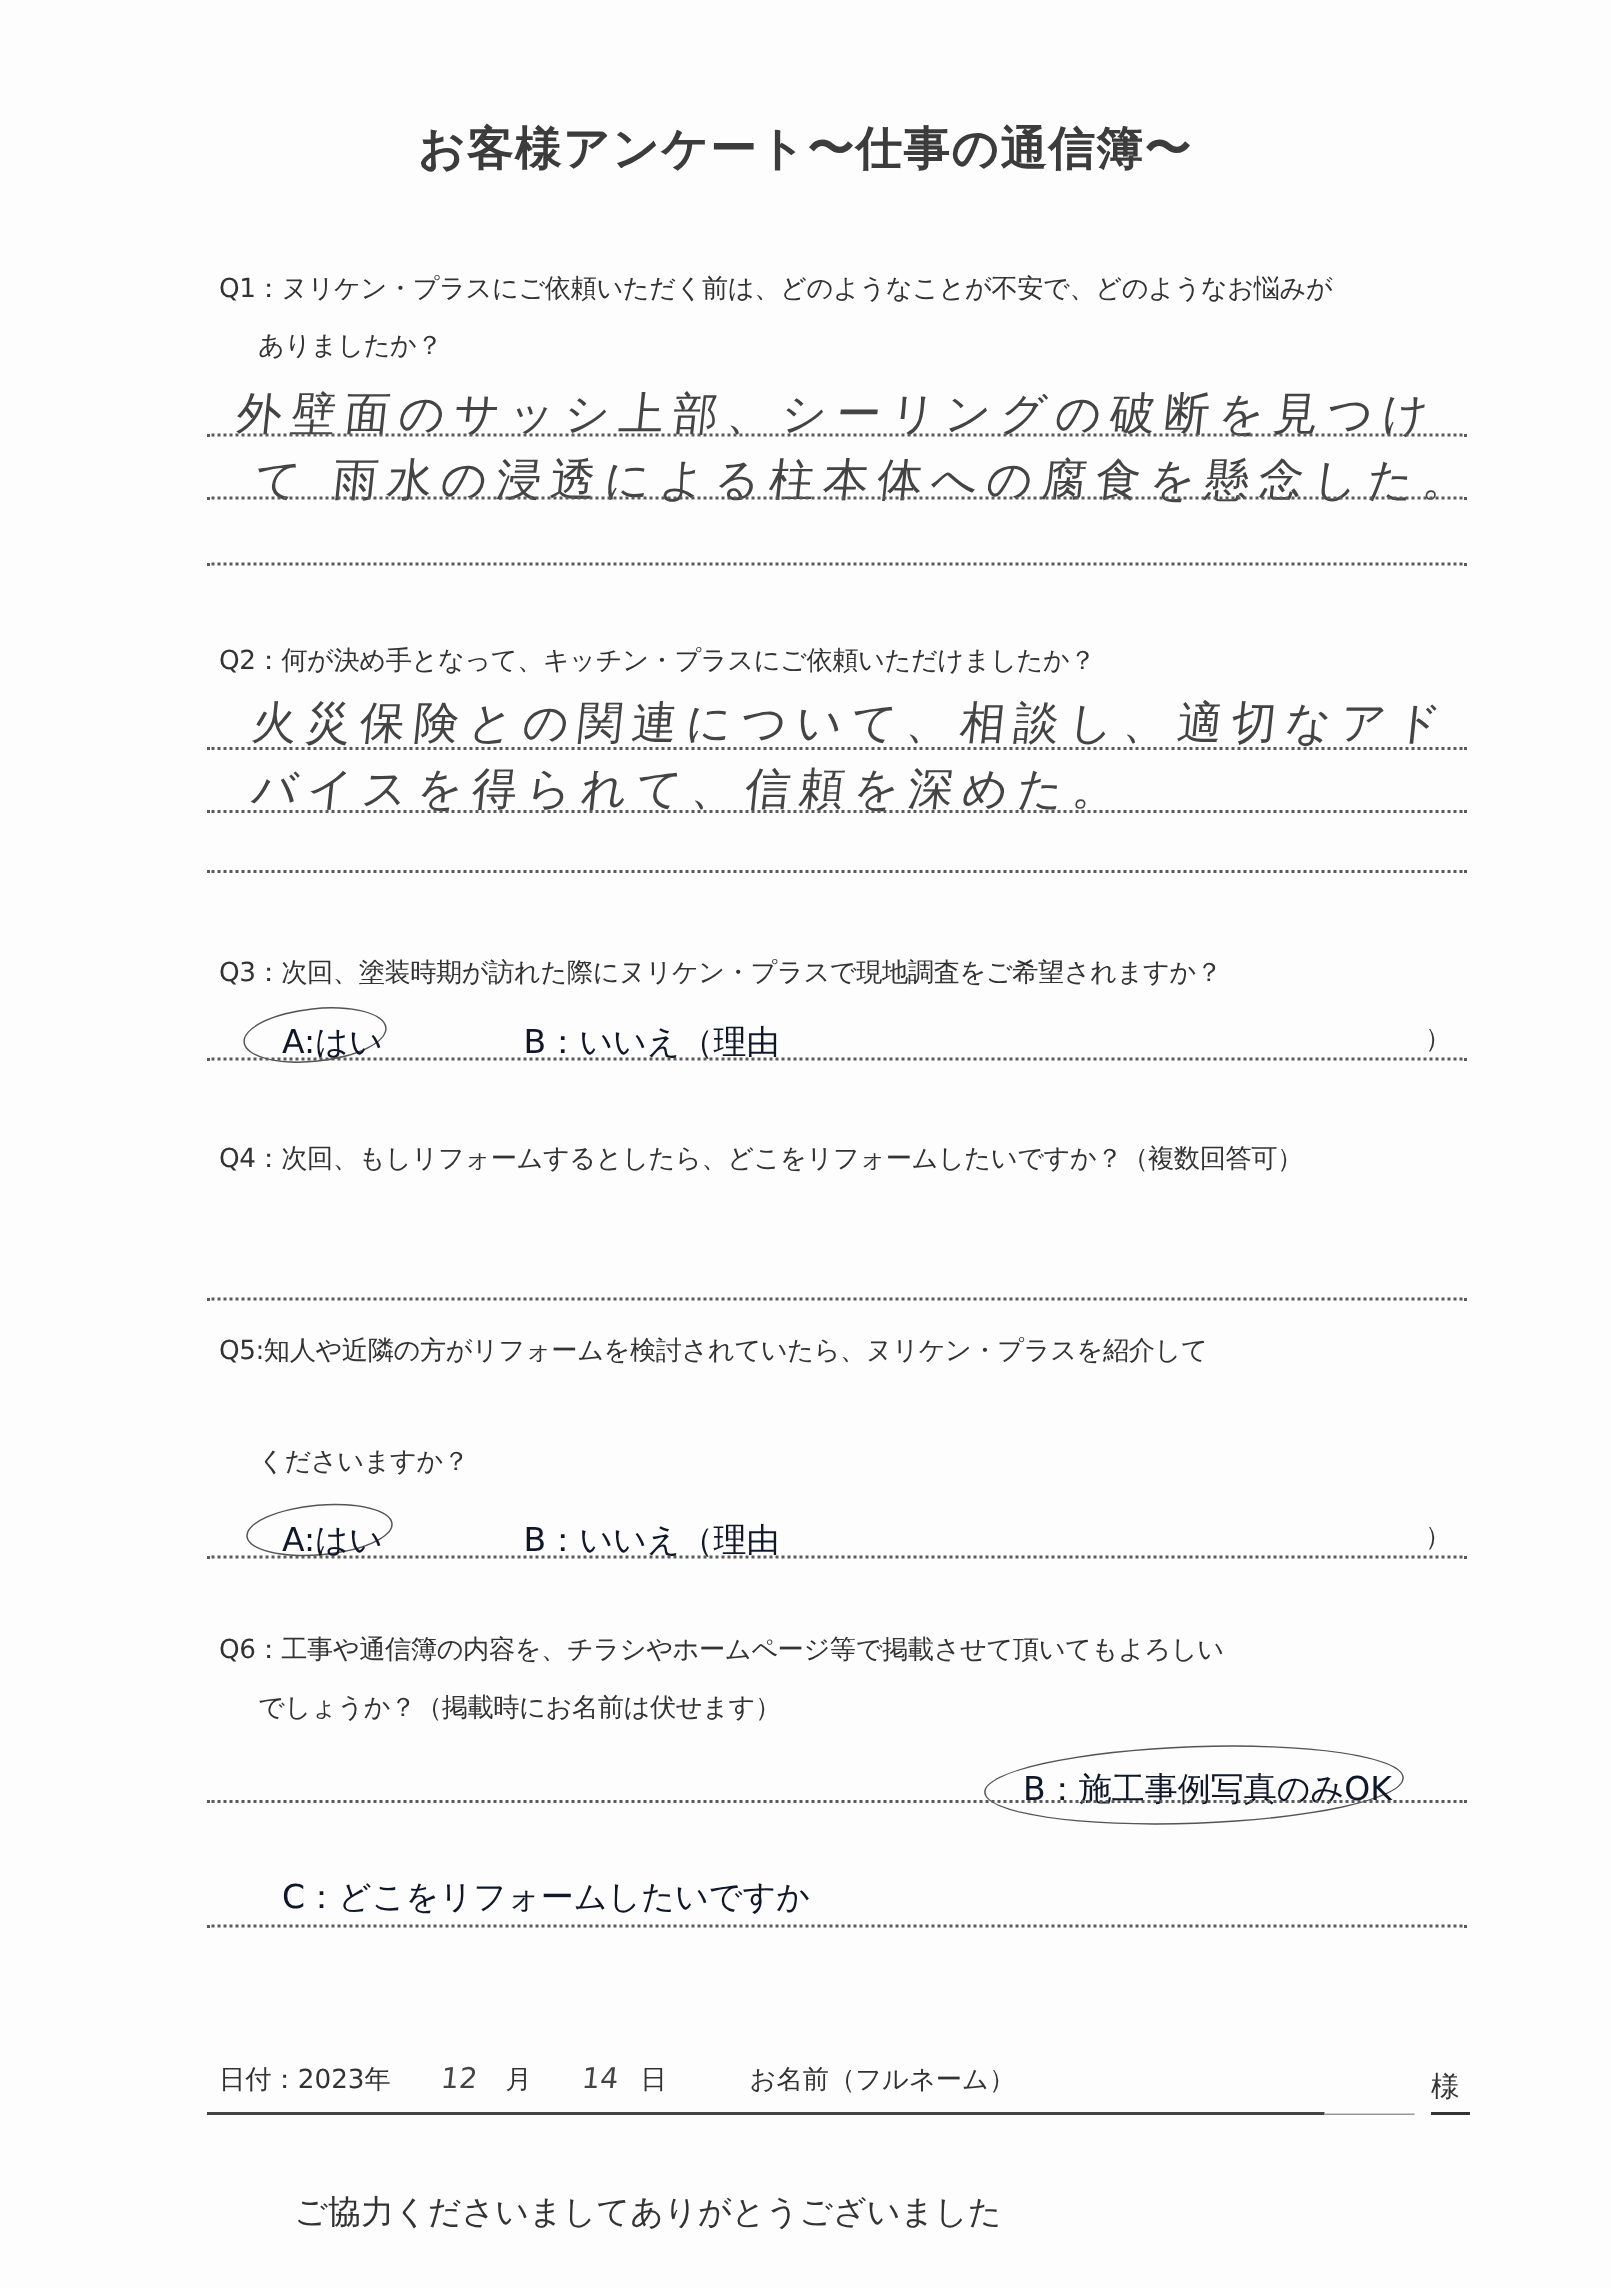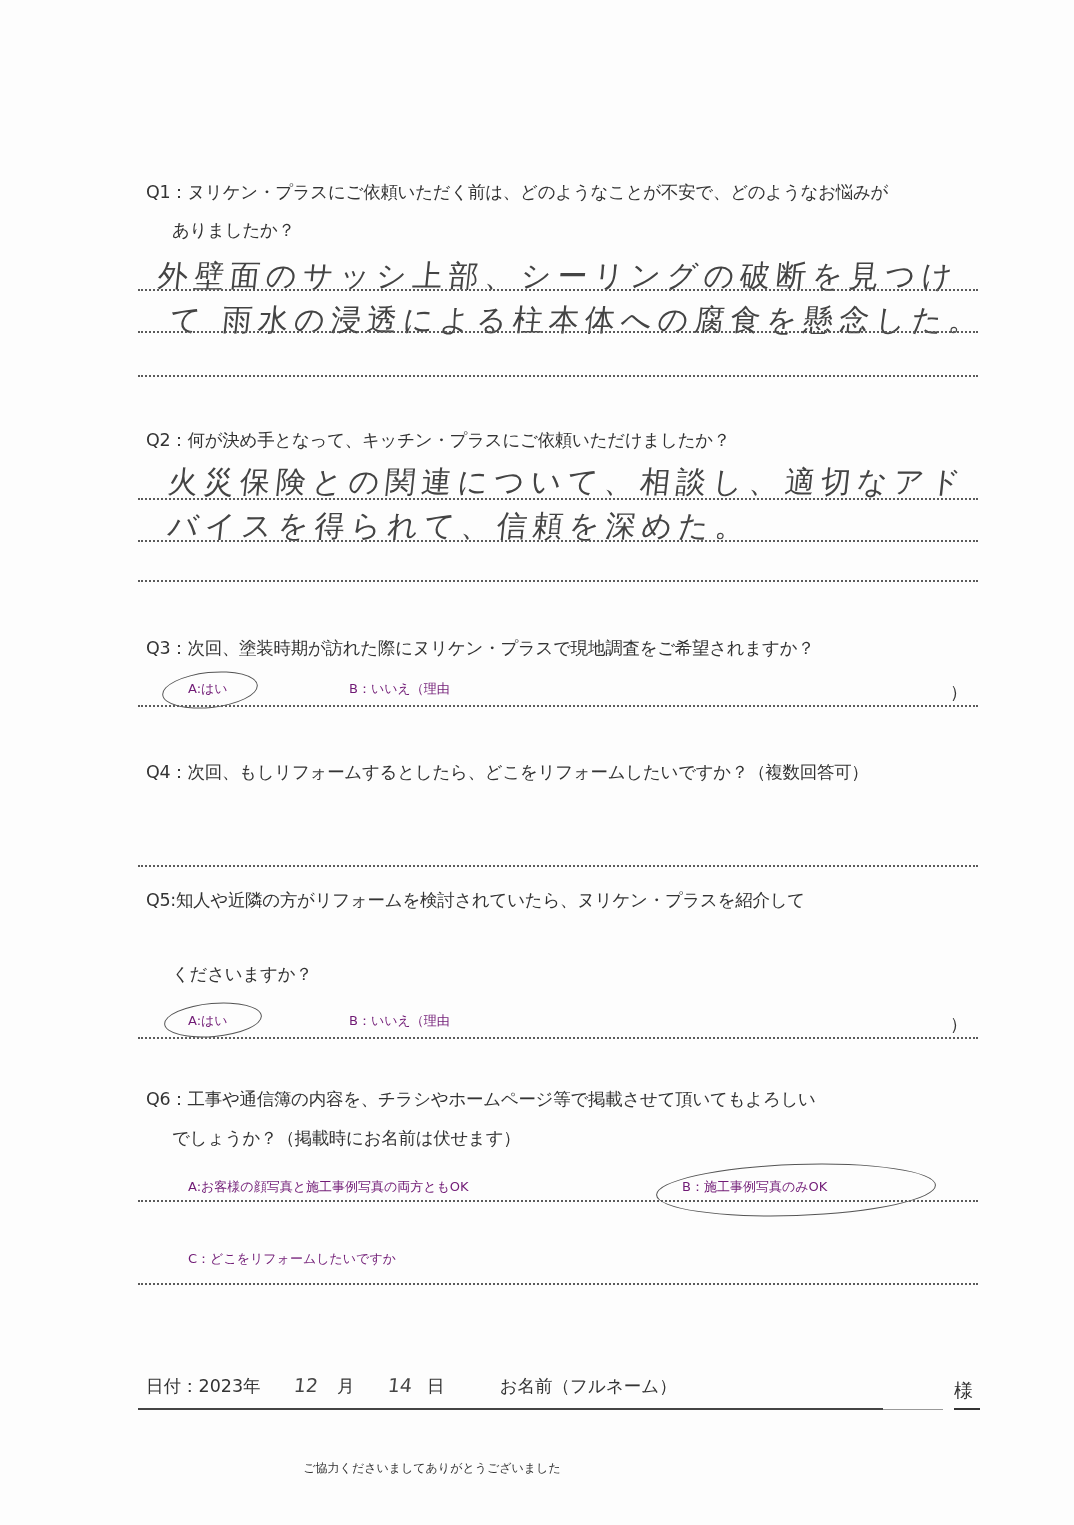--- a/index.html
+++ b/index.html
@@ -30,44 +30,45 @@
   }
 
   .hand {
     position: absolute; white-space: nowrap;
     font-family: "DejaVu Sans", sans-serif;
     font-size: 30px; color: #444; letter-spacing: 6px;
     transform: skewX(-6deg);
     font-weight: 300;
   }
 
-  .opt { position: absolute; font-size: 13px; color: #701a75; white-space: nowrap; }
+  .opt { position: absolute; font-size: 22px; color: #0f172a; white-space: nowrap; }
   .circle {
     position: absolute; border: 1.6px solid #555; border-radius: 50%;
   }
   .paren-close { position: absolute; font-size: 17.5px; color: #333; }
 
   .date-row { position: absolute; top: 1374px; left: 146px; font-size: 17.5px; color: #333; white-space: nowrap; }
   .date-row span { display: inline-block; }
   .hand-small { font-size: 19px; color: #444; transform: skewX(-6deg); }
   .solid-line { position: absolute; left: 138px; top: 1408px; width: 745px; height: 2px; background: #444; }
   .solid-line2 { position: absolute; left: 883px; top: 1409px; width: 60px; height: 1px; background: #999; }
   .sama { position: absolute; left: 954px; top: 1378px; font-size: 19px; color: #333; }
   .sama-line { position: absolute; left: 954px; top: 1408px; width: 26px; height: 2px; background: #333; }
 
   .footer {
     position: absolute; left: 0; width: 864px; top: 1460px; text-align: center;
-    font-size: 12px; color: #333;
+    font-size: 22px; color: #333;
   }
 </style>
 </head>
 <body>
 
 <div class="page">
 
+  <div class="title">お客様アンケート〜仕事の通信簿〜</div>
 
   <div class="q" style="top:180px;text-align:center;">Q1：ヌリケン・プラスにご依頼いただく前は、どのようなことが不安で、どのようなお悩みが</div>
   <div class="q2line" style="top:218px;">ありましたか？</div>
   <div class="hand" style="left:158px; top:256px;">外壁面のサッシ上部、シーリングの破断を見つけ</div>
   <div class="dots" style="top:289px;"></div>
   <div class="hand" style="left:170px; top:300px;">て 雨水の浸透による柱本体への腐食を懸念した。</div>
   <div class="dots" style="top:331px;"></div>
   <div class="dots" style="top:375px;"></div>
 
   <div class="q" style="top:428px;">Q2：何が決め手となって、キッチン・プラスにご依頼いただけましたか？</div>
@@ -90,21 +91,20 @@
   <div class="q" style="top:888px;">Q5:知人や近隣の方がリフォームを検討されていたら、ヌリケン・プラスを紹介して</div>
   <div class="q2line" style="top:962px;">くださいますか？</div>
   <div class="circle" style="left:164px; top:1003px; width:98px; height:34px; transform:rotate(-5deg);"></div>
   <div class="opt" style="left:188px; top:1012px;">A:はい</div>
   <div class="opt" style="left:349px; top:1012px;">B：いいえ（理由</div>
   <div class="paren-close" style="left:950px; top:1012px;">）</div>
   <div class="dots" style="top:1037px;"></div>
 
   <div class="q" style="top:1087px;">Q6：工事や通信簿の内容を、チラシやホームページ等で掲載させて頂いてもよろしい</div>
   <div class="q2line" style="top:1126px;">でしょうか？（掲載時にお名前は伏せます）</div>
-  <div class="opt" style="left:188px; top:1178px;">A:お客様の顔写真と施工事例写真の両方ともOK</div>
   <div class="circle" style="left:656px; top:1164px; width:280px; height:52px; transform:rotate(-2deg);"></div>
   <div class="opt" style="left:682px; top:1178px;">B：施工事例写真のみOK</div>
   <div class="dots" style="top:1200px;"></div>
   <div class="opt" style="left:188px; top:1250px;">C：どこをリフォームしたいですか</div>
   <div class="dots" style="top:1283px;"></div>
 
   <div class="date-row">
     <span>日付：2023年</span>
     <span style="width:22px;"></span>
     <span class="hand-small">12</span>

